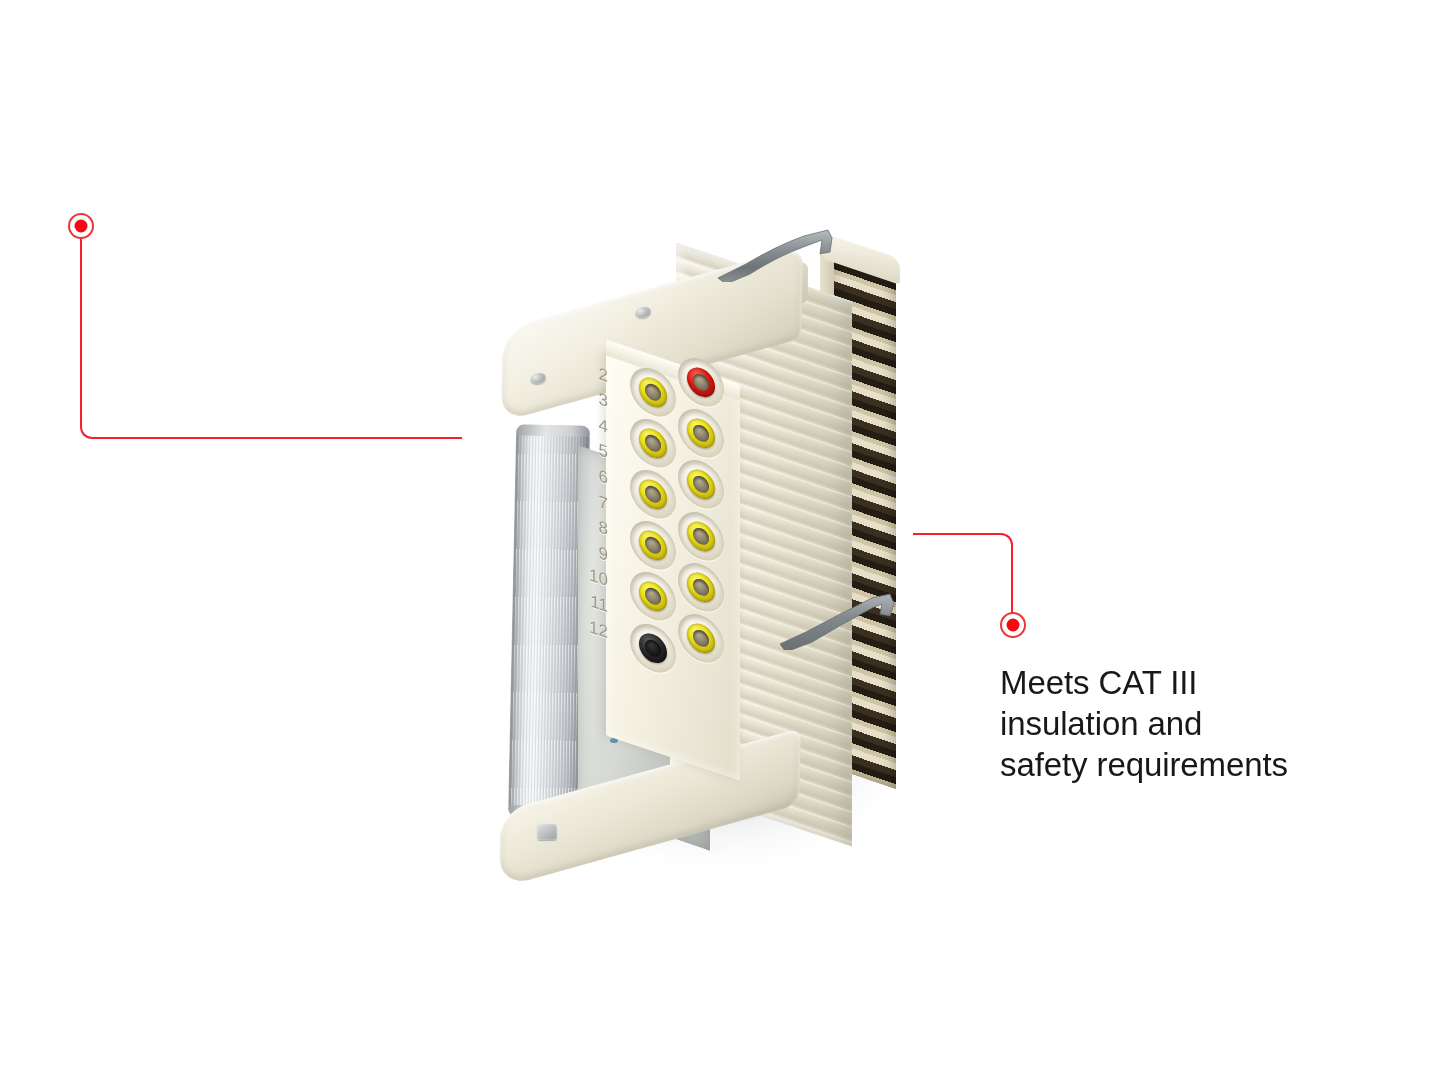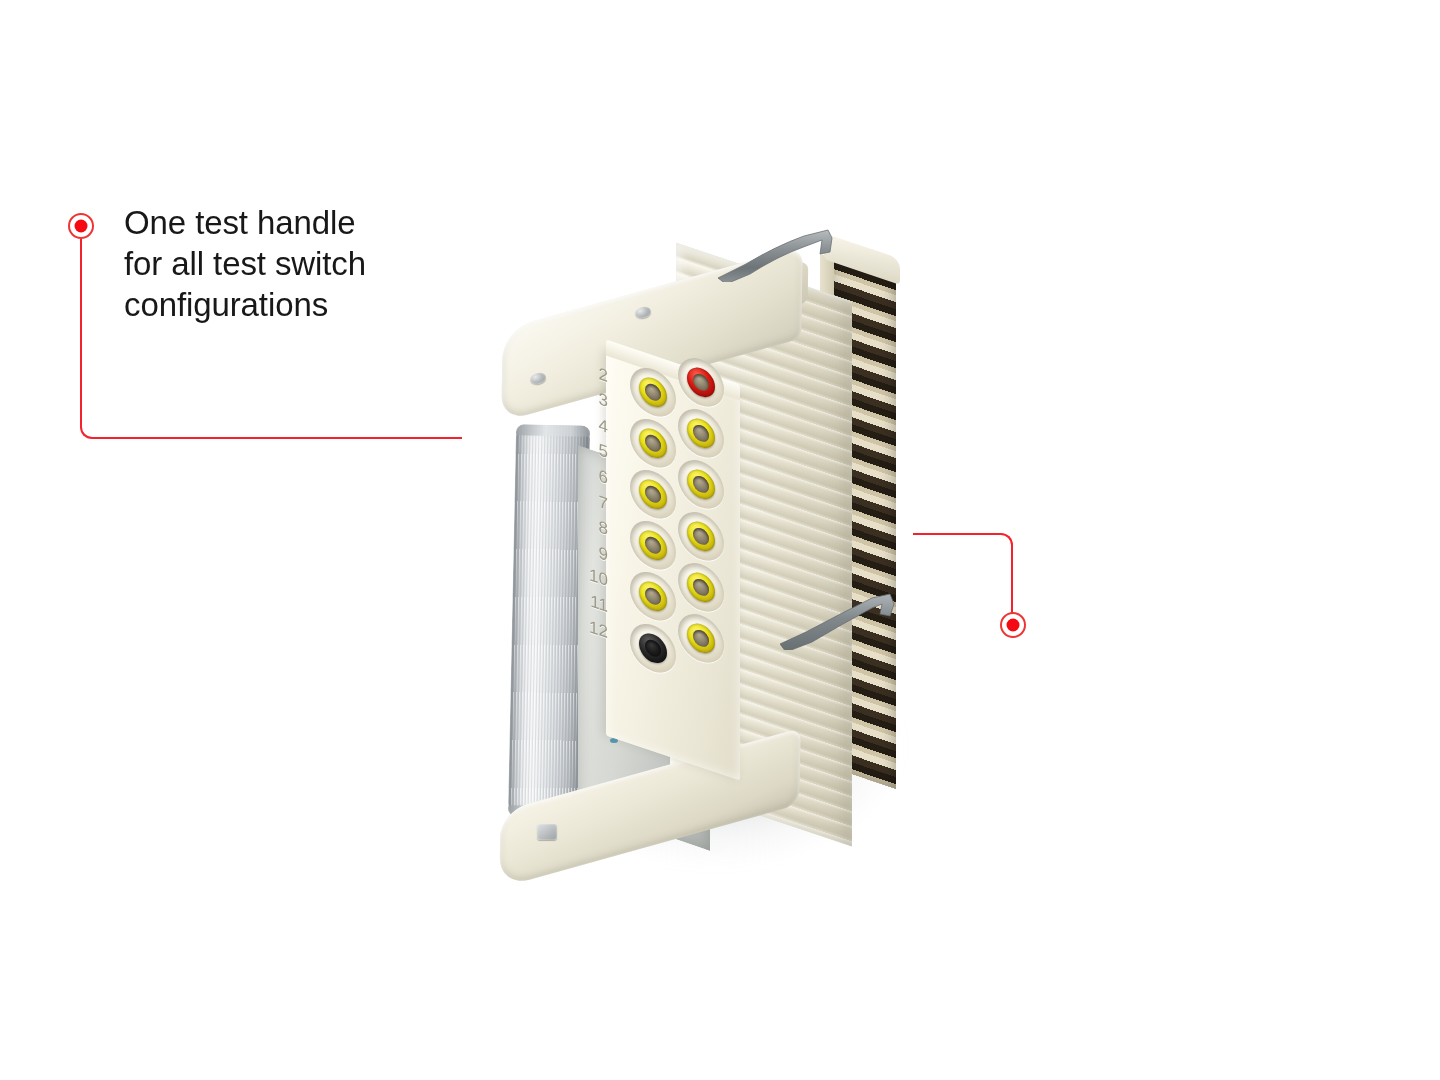--- a/index.html
+++ b/index.html
@@ -482,20 +482,20 @@
         <div class="term-num" style="left: -24px; top: 195.8px;">9</div>
         <div class="term-num" style="left: -24px; top: 221.4px;">10</div>
         <div class="term-num" style="left: -24px; top: 247px;">11</div>
         <div class="term-num" style="left: -24px; top: 272.6px;">12</div>
       </div>
 
   </div>
 
   <div class="leader" id="leader-left"></div>
   <div class="marker" id="marker-left"></div>
-  <div class="callout-text" id="callout-left-text">One test handle
-for all test switch
-configurations</div>
 
   <div class="leader" id="leader-right"></div>
   <div class="marker" id="marker-right"></div>
+  <div class="callout-text" id="callout-right-text">Meets CAT III
+insulation and
+safety requirements</div>
 
 </div>
 
 </body></html>

